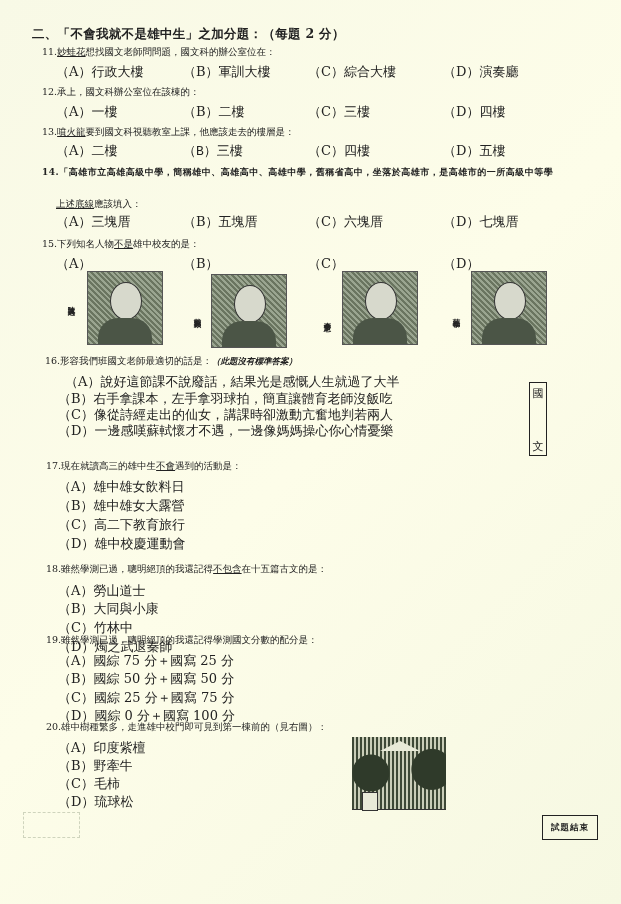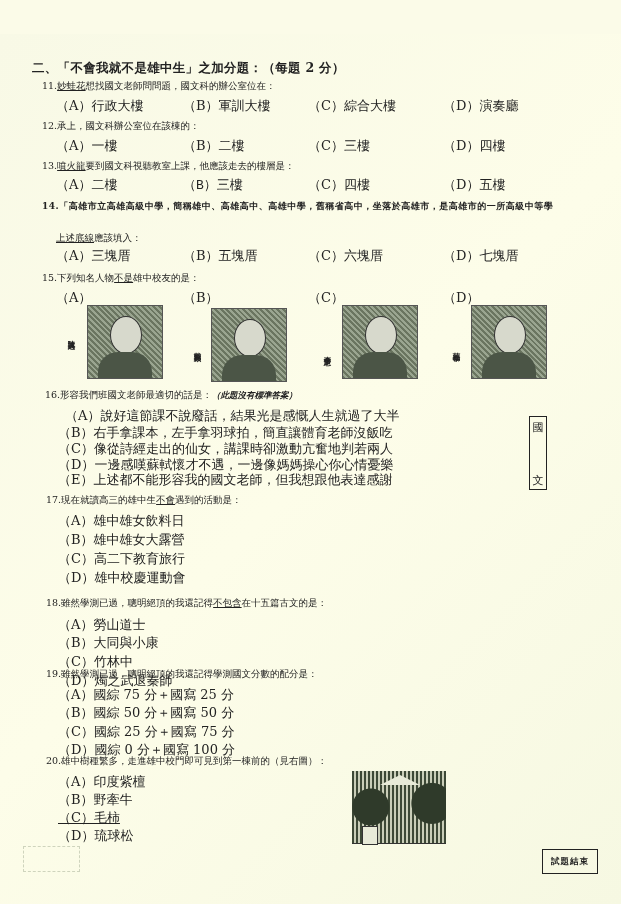--- a/index.html
+++ b/index.html
@@ -2,21 +2,21 @@
 <html><head>
 <meta charset="utf-8">
 <style>
   html, body { margin: 0; padding: 0; }
   body {
     width: 621px; height: 904px; overflow: hidden; position: relative;
     background: #fbfbe8;
     font-family: "DejaVu Serif", "Liberation Serif", serif;
     color: #222;
   }
-  .page { position: absolute; inset: 0; background: linear-gradient(135deg,#f8f9e6 0%,#fdfde9 50%,#f6f8e2 100%); margin-top: 34px; }
+  .page { position: absolute; inset: 0; background: linear-gradient(135deg,#f8f9e6 0%,#fdfde9 50%,#f6f8e2 100%); }
   .abs { position: absolute; white-space: nowrap; }
   .section-title { left: 32px; top: 26px; font-size: 12.5px; font-weight: bold; letter-spacing: 0.3px; }
   .q { font-size: 9.5px; }
   .opt { font-size: 13px; }
   .u { text-decoration: underline; }
   .small-italic { font-size: 8.5px; font-style: italic; font-weight: bold; }
   .quote-text { font-size: 9px; font-weight: bold; letter-spacing: 0.5px; }
   .blank { display: inline-block; width: 62px; border-bottom: 1.3px solid #222; height: 9px; vertical-align: baseline; margin: 0 4px; }
   .photo { position: absolute; width: 74px; height: 72px; border: 1px solid #555;
     background: repeating-linear-gradient(45deg,#6a7560 0 2px,#9aa590 2px 4px); }
@@ -108,21 +108,20 @@
     </div>
   <div class="vname" style="left:451px;top:312px;">莊福泰</div>
 
   <div class="abs q" style="left:45px;top:355px;">
     <span>16.</span><span>形容我們班國文老師最適切的話是：</span><span class="small-italic">（此題沒有標準答案）</span>
   </div>
   <div class="abs opt" style="left:65px;top:373px;">（A）說好這節課不說廢話，結果光是感慨人生就過了大半</div>
   <div class="abs opt" style="left:58px;top:390px;">（B）右手拿課本，左手拿羽球拍，簡直讓體育老師沒飯吃</div>
   <div class="abs opt" style="left:58px;top:406px;">（C）像從詩經走出的仙女，講課時卻激動亢奮地判若兩人</div>
   <div class="abs opt" style="left:58px;top:422px;">（D）一邊感嘆蘇軾懷才不遇，一邊像媽媽操心你心情憂樂</div>
-  <div class="abs opt" style="left:58px;top:437px;">（E）上述都不能形容我的國文老師，但我想跟他表達感謝</div>
 
   <div class="subject-box">
     <span style="margin-top:3px;">國</span>
     <span style="margin-top:38px;">文</span>
   </div>
 
   <div class="abs q" style="left:46px;top:460px;">
     <span>17.</span><span>現在就讀高三的雄中生</span><span class="u">不會</span><span>遇到的活動是：</span>
   </div>
   <div class="abs opt" style="left:58px;top:478px;">（A）雄中雄女飲料日</div>
@@ -144,21 +143,21 @@
   <div class="abs opt" style="left:58px;top:652px;">（A）國綜 75 分＋國寫 25 分</div>
   <div class="abs opt" style="left:58px;top:670px;">（B）國綜 50 分＋國寫 50 分</div>
   <div class="abs opt" style="left:58px;top:689px;">（C）國綜 25 分＋國寫 75 分</div>
   <div class="abs opt" style="left:58px;top:707px;">（D）國綜 0 分＋國寫 100 分</div>
 
   <div class="abs q" style="left:46px;top:721px;">
     <span>20.</span><span>雄中樹種繁多，走進雄中校門即可見到第一棟前的（見右圖）：</span>
   </div>
   <div class="abs opt" style="left:58px;top:739px;">（A）印度紫檀</div>
   <div class="abs opt" style="left:58px;top:757px;">（B）野牽牛</div>
-  <div class="abs opt" style="left:58px;top:775px;text-decoration:underline;">（C）毛柿</div>
+  <div class="abs opt" style="left:58px;top:775px;">（C）毛柿</div>
   <div class="abs opt" style="left:58px;top:793px;">（D）琉球松</div>
 
   <div class="school-img">
     <div class="roof"></div>
       <div class="wall"></div>
   </div>
 
   <div class="stamp"></div>
 
   <div class="end-box">試題結束</div>

